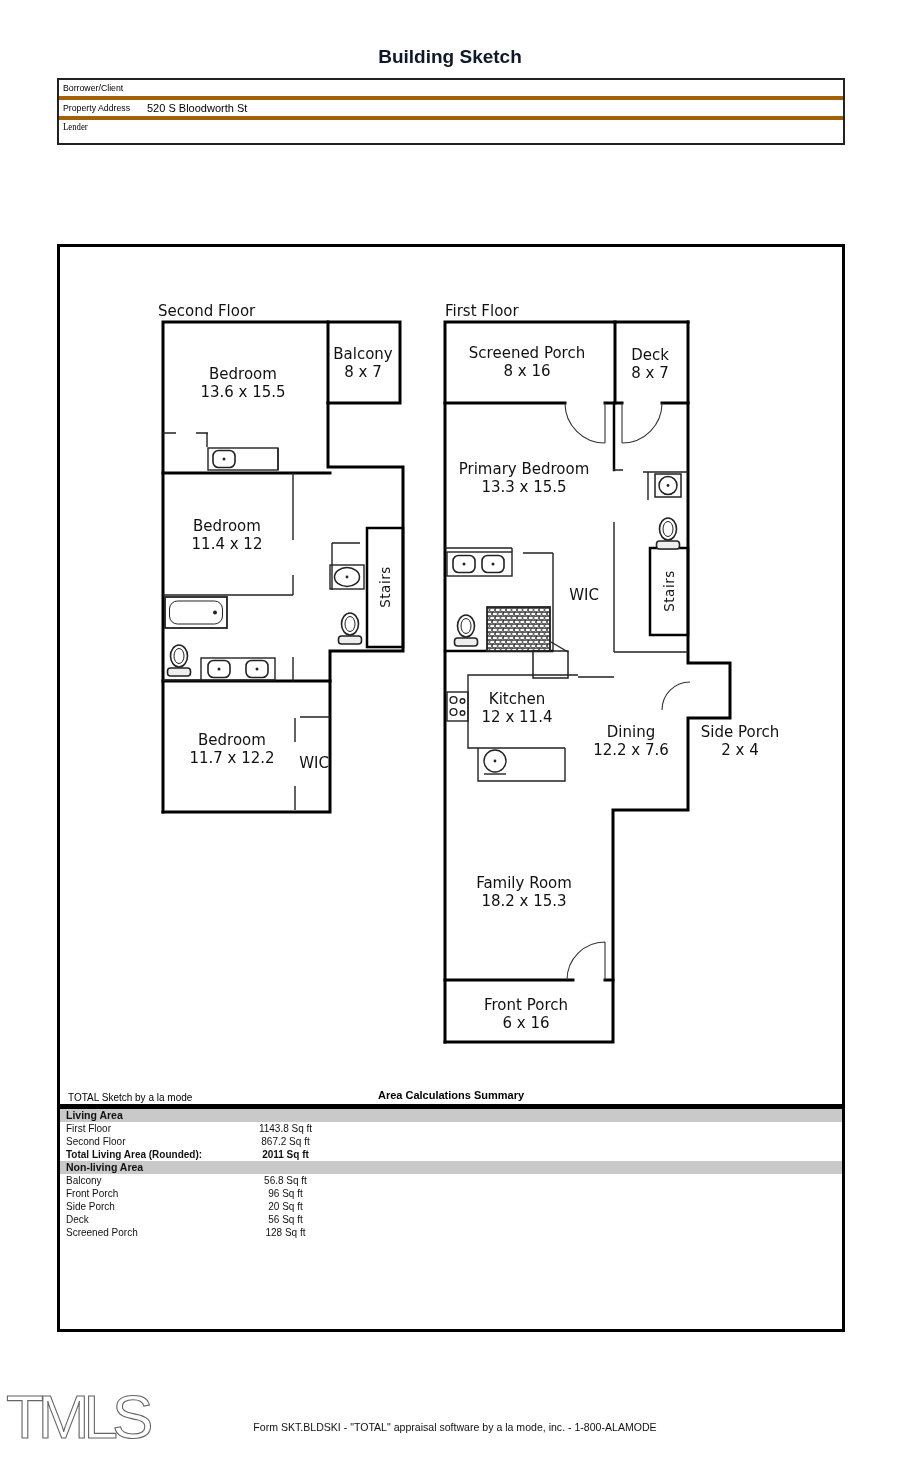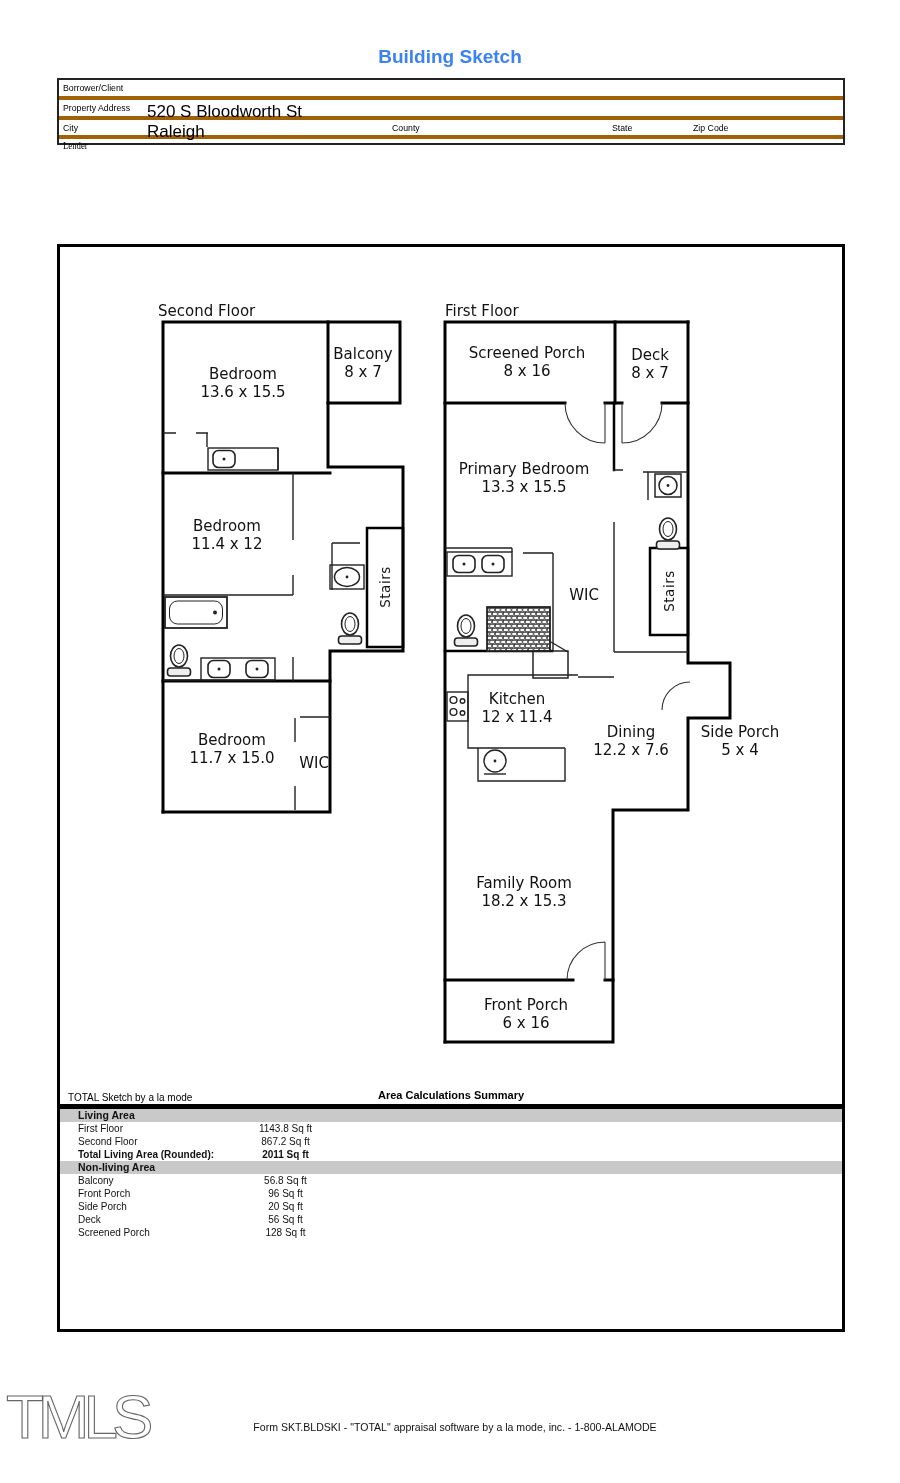--- a/index.html
+++ b/index.html
@@ -4,30 +4,30 @@
 <style>
   html,body{margin:0;padding:0;}
   body{
     width:900px;height:1483px;position:relative;background:#fff;
     font-family:"Liberation Sans",sans-serif;color:#111;
   }
   .abs{position:absolute;}
   
   .page-title{
     left:0;top:46px;width:900px;text-align:center;
-    font-size:19px;font-weight:bold;letter-spacing:0px;color:#3b82f6;
+    font-size:19px;font-weight:bold;letter-spacing:0px;color:#0f172a;
   }
   .form-table{
     left:57px;top:78px;width:788px;height:67px;
     border:2px solid #222;box-sizing:border-box;background:#fff;
   }
   .form-row{position:relative;height:15.75px;border-bottom:4px solid #a16207;}
   .form-row:last-child{border-bottom:none;font-family:Liberation Serif, serif;}
   .fl{position:absolute;top:2px;font-size:9.5px;color:#000;transform:scaleX(.92);transform-origin:left;}
-  .fv{position:absolute;top:2px;font-size:17px;color:#000;}
+  .fv{position:absolute;top:2px;font-size:11px;color:#000;}
   
   .sketch-box{
     left:57px;top:244px;width:788px;height:1088px;
     border:3px solid #000;box-sizing:border-box;background:#fff;
   }
   
   .floor-label{
     font-family:"DejaVu Sans",sans-serif;font-size:15px;color:#111;white-space:nowrap;
   }
   .room-label{
@@ -38,47 +38,40 @@
     font-family:"DejaVu Sans",sans-serif;font-size:13.5px;color:#111;white-space:nowrap;
     transform:translate(-50%,-50%) rotate(-90deg);letter-spacing:.5px;
   }
   svg.plan{left:0;top:0;pointer-events:none;}
   
   .credit{left:68px;top:1092px;font-size:10px;color:#000;}
   .summary-title{left:57px;top:1089px;width:788px;text-align:center;font-size:11px;font-weight:bold;color:#000;}
   .summary-divider{left:60px;top:1104px;width:782px;height:5px;background:#000;}
   .summary-rows{left:60px;top:1109px;width:782px;}
   .srow{position:relative;height:13px;font-size:10px;line-height:13px;}
-  .srow .lab{position:absolute;left:18px;top:0;}
+  .srow .lab{position:absolute;left:6px;top:0;}
   .srow .val{position:absolute;left:0;top:0;width:397px;text-align:center;margin-left:27px;}
   .sband{background:#c9c9c9;font-weight:bold;font-size:10.5px;}
   .sbold{font-weight:bold;}
   
   .footer-line{left:0;top:1421px;width:910px;text-align:center;font-size:11px;color:#111;transform:scaleX(.96);transform-origin:center;}
   .tmls{left:2px;top:1386px;}
 </style>
 </head>
 <body>
 
 <div class="abs page-title">Building Sketch</div>
 
 <div class="abs form-table">
   <div class="form-row">
     <span class="fl" style="left:4px">Borrower/Client</span>
   </div>
   <div class="form-row">
     <span class="fl" style="left:4px">Property Address</span>
     <span class="fv" style="left:88px">520 S Bloodworth St</span>
-  </div>
-  <div class="form-row">
-    <span class="fl" style="left:4px">City</span>
-    <span class="fv" style="left:88px">Raleigh</span>
-    <span class="fl" style="left:333px">County</span>
-    <span class="fl" style="left:553px">State</span>
-    <span class="fl" style="left:634px">Zip Code</span>
   </div>
   <div class="form-row">
     <span class="fl" style="left:4px">Lender</span>
   </div>
 </div>
 
 <div class="abs sketch-box"></div>
 
 <svg class="abs plan" width="900" height="1483" viewBox="0 0 900 1483">
   <defs>
@@ -205,21 +198,21 @@
 <div class="abs room-label" style="left:363px;top:346px">
   <div>Balcony</div>
   <div>8 x 7</div>
 </div>
 <div class="abs room-label" style="left:227px;top:518px">
   <div>Bedroom</div>
   <div>11.4 x 12</div>
 </div>
 <div class="abs room-label" style="left:232px;top:732px">
   <div>Bedroom</div>
-  <div>11.7 x 15.0</div>
+  <div>11.7 x 12.2</div>
 </div>
 <div class="abs room-label" style="left:314px;top:755px">
   <div>WIC</div>
 </div>
 <div class="abs stairs-label" style="left:385px;top:587px">Stairs</div>
 
 <div class="abs room-label" style="left:527px;top:345px">
   <div>Screened Porch</div>
   <div>8 x 16</div>
 </div>
@@ -238,21 +231,21 @@
 <div class="abs room-label" style="left:517px;top:691px">
   <div>Kitchen</div>
   <div>12 x 11.4</div>
 </div>
 <div class="abs room-label" style="left:631px;top:724px">
   <div>Dining</div>
   <div>12.2 x 7.6</div>
 </div>
 <div class="abs room-label" style="left:740px;top:724px">
   <div>Side Porch</div>
-  <div>5 x 4</div>
+  <div>2 x 4</div>
 </div>
 <div class="abs room-label" style="left:524px;top:875px">
   <div>Family Room</div>
   <div>18.2 x 15.3</div>
 </div>
 <div class="abs room-label" style="left:526px;top:997px">
   <div>Front Porch</div>
   <div>6 x 16</div>
 </div>
 

